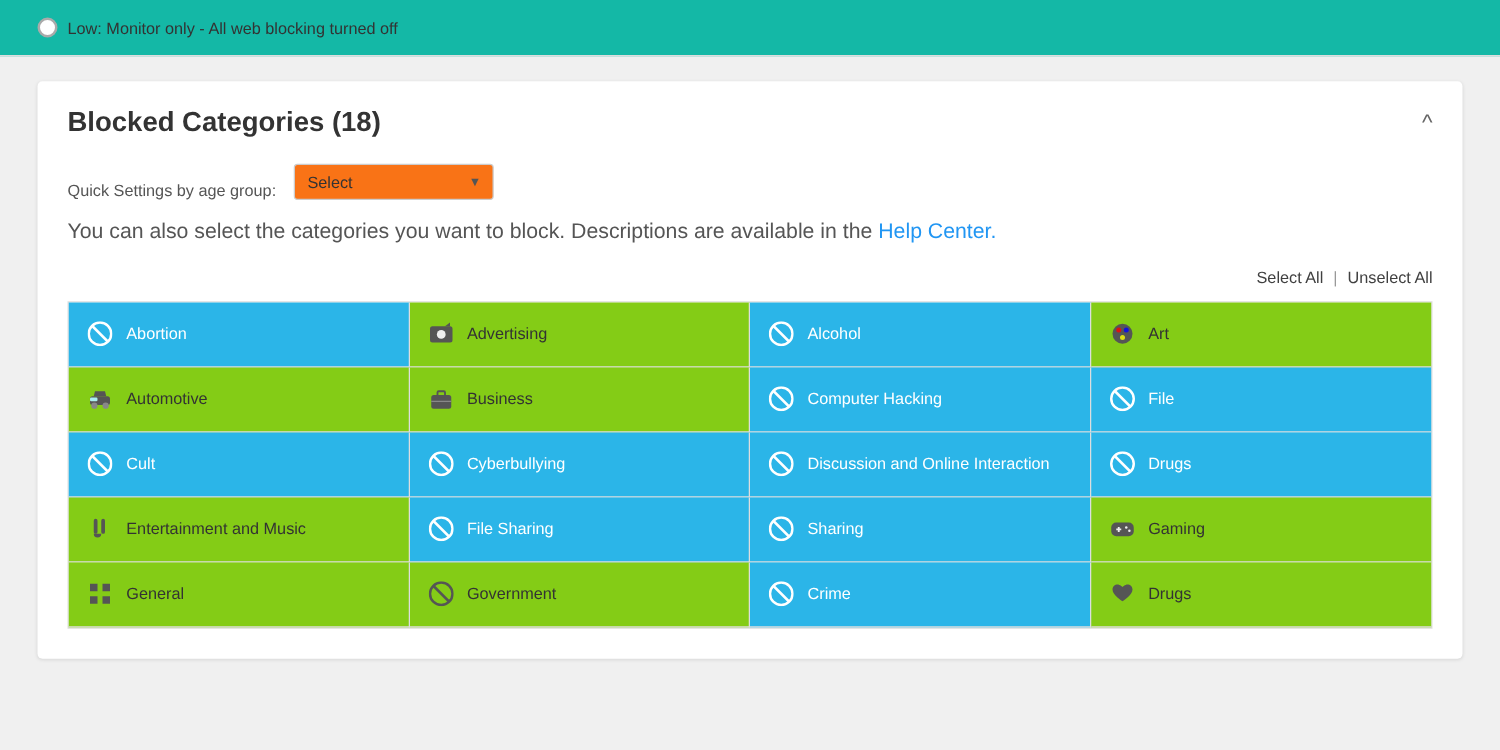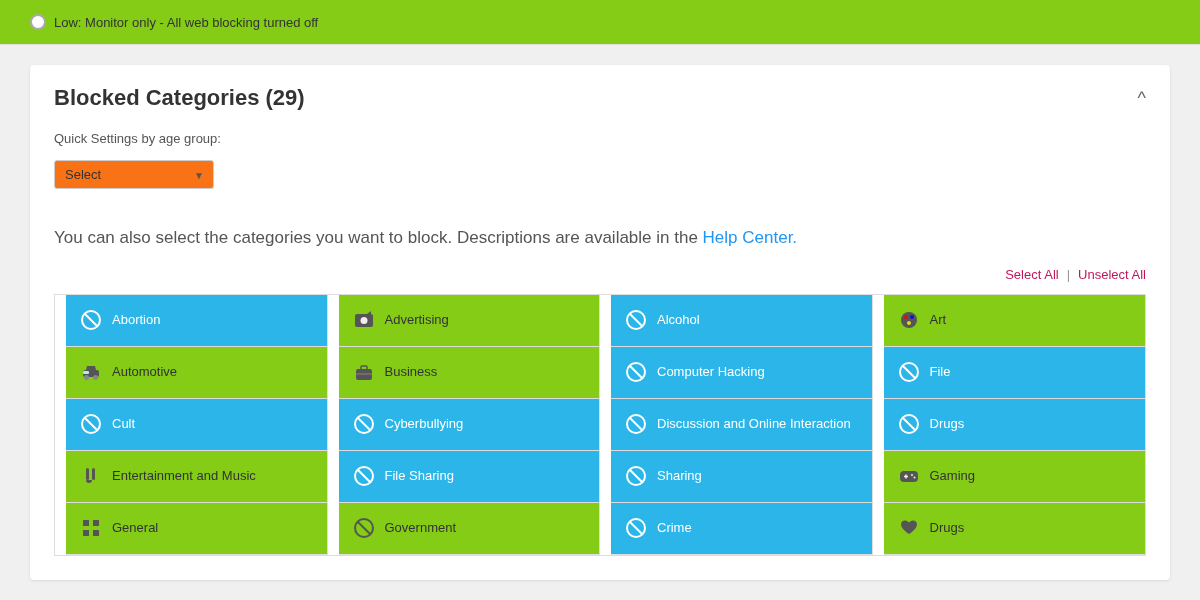--- a/index.html
+++ b/index.html
@@ -3,21 +3,21 @@
   <meta charset="utf-8">
   <style>
     * { box-sizing: border-box; margin: 0; padding: 0; }
     body {
       font-family: Arial, sans-serif;
       background: #f0f0f0;
       font-size: 13px;
       color: #333;
     }
     .top-bar {
-      background: #84cc16;
+      background: #14b8a6;
       border-bottom: 1px solid #ddd;
       padding: 14px 30px;
       display: flex;
       align-items: center;
     }
     .radio-option {
       display: flex;
       align-items: center;
       gap: 8px;
     }
@@ -50,24 +50,23 @@
     }
     .collapse-btn {
       background: none;
       border: none;
       cursor: pointer;
       font-size: 18px;
       color: #666;
     }
     .quick-settings-row {
       display: flex;
-      align-items: flex-start;
+      align-items: flex-end;
       gap: 14px;
-      margin-bottom: 36px;
-      flex-direction: column;
+      margin-bottom: 12px;
     }
     .quick-settings-label {
       font-size: 13px;
       color: #555;
       white-space: nowrap;
     }
     .select-dropdown {
       border: 1px solid #ccc;
       border-radius: 3px;
       padding: 6px 28px 6px 10px;
@@ -106,21 +105,21 @@
     }
     .select-all-row {
       display: flex;
       justify-content: flex-end;
       align-items: center;
       gap: 8px;
       margin-bottom: 12px;
       font-size: 13px;
     }
     .select-all-link {
-      color: #be185d;
+      color: #404040;
       text-decoration: none;
       cursor: pointer;
     }
     .divider-pipe {
       color: #999;
     }
     .categories-grid {
       display: grid;
       grid-template-columns: repeat(4, 1fr);
       gap: 0;
@@ -128,21 +127,20 @@
     }
     .category-cell {
       display: flex;
       align-items: center;
       gap: 10px;
       padding: 12px 14px;
       border-right: 1px solid #ddd;
       border-bottom: 1px solid #ddd;
       cursor: pointer;
       min-height: 52px;
-      margin-left: 11px;
     }
     .category-cell:nth-child(4n) {
       border-right: none;
     }
     .category-cell.selected {
       background: #2bb5e8;
       color: white;
     }
     .category-cell.selected .category-label {
       color: white;
@@ -170,21 +168,21 @@
 
 <div class="top-bar">
   <div class="radio-option">
     <div class="radio-circle"></div>
     <span>Low: Monitor only - All web blocking turned off</span>
   </div>
 </div>
 
 <div class="main-card">
   <div class="card-header">
-    <h2 class="card-title">Blocked Categories (29)</h2>
+    <h2 class="card-title">Blocked Categories (18)</h2>
     <button class="collapse-btn">^</button>
   </div>
 
   <div class="quick-settings-row">
     <label class="quick-settings-label">Quick Settings by age group:</label>
     <div class="select-wrapper">
       <select class="select-dropdown">
         <option>Select</option>
         <option>Child (5-7)</option>
         <option>Pre-teen (8-12)</option>

